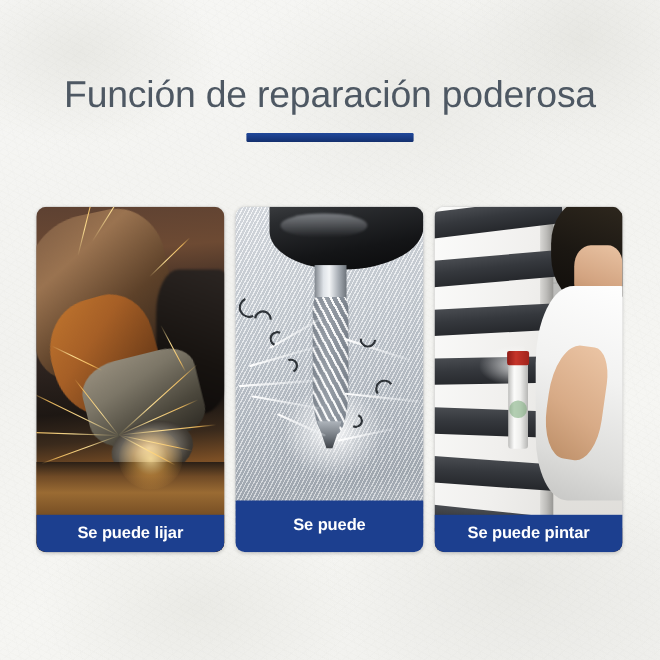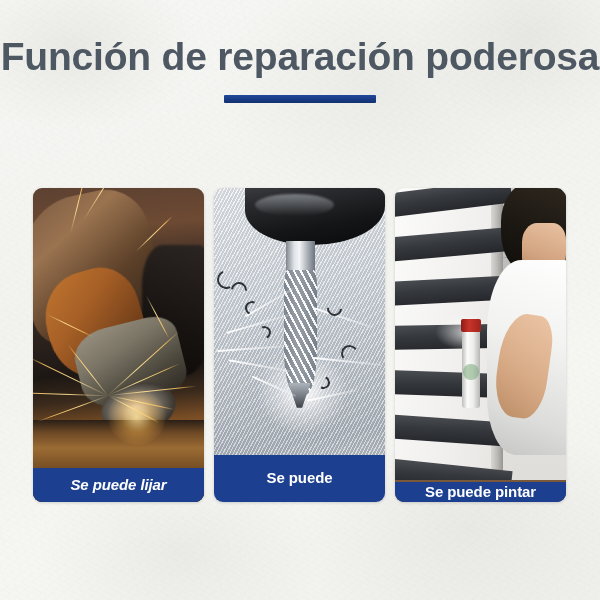--- a/index.html
+++ b/index.html
@@ -43,23 +43,23 @@
 
   
   #header {
     position: absolute;
     top: 0; left: 0; right: 0;
     text-align: center;
     z-index: 5;
   }
   #page-title {
     margin: 0;
-    padding-top: 35px;
-    font-size: 39px;
-    font-weight: bold;
+    padding-top: 67px;
+    font-size: 34px;
+    font-weight: normal;
     letter-spacing: -0.2px;
     color: #4e5863;
     line-height: 1.12;
     white-space: nowrap;
   }
   #title-divider {
     margin: 16px auto 0 auto;
     width: 152px;
     height: 8px;
     background: linear-gradient(180deg, #21489a 0%, #1a3c86 50%, #14306e 100%);
@@ -343,23 +343,23 @@
     text-align: center;
     line-height: 1.12;
     letter-spacing: -0.1px;
     display: flex;
     flex-direction: column;
     align-items: center;
     justify-content: center;
     box-sizing: border-box;
     z-index: 3;
   }
-  .caption-1 { height: 34px; font-style: italic; }
+  .caption-1 { height: 34px; }
   .caption-2 { height: 47px; padding-bottom: 1px; }
-  .caption-3 { height: 20px; }
+  .caption-3 { height: 34px; }
   .caption-line { display: block; white-space: nowrap; }
 </style>
 </head>
 <body>
 
 <div id="page">
 
   <div id="texture-overlay"></div>
 
   <div id="header">

